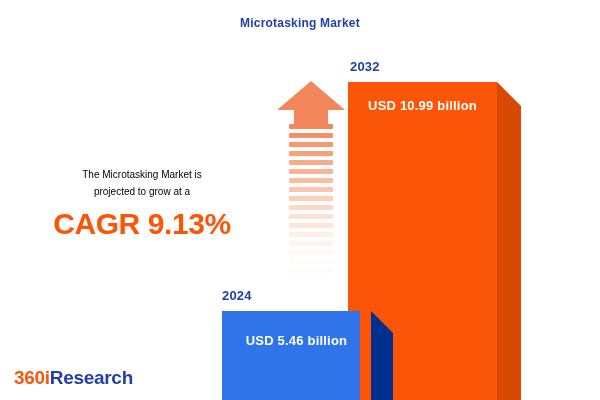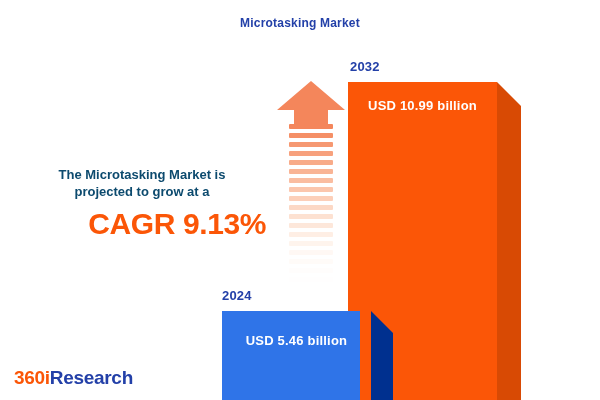--- a/index.html
+++ b/index.html
@@ -132,32 +132,31 @@
 
   
   #growth-statement {
     position: absolute;
     left: 18px;
     top: 166px;
     width: 248px;
     text-align: center;
   }
   #growth-statement .lead {
-    font-size: 13px;
-    font-weight: bold;
-    color: #0c4a6e;
+    font-size: 10px;
+    font-weight: normal;
+    color: #000000;
     line-height: 17px;
   }
   #growth-statement .cagr {
     margin-top: 7px;
     font-size: 30px;
     font-weight: bold;
     color: #fb5607;
     letter-spacing: -0.4px;
-    text-align: right;
   }
 
   
   #brand-logo {
     position: absolute;
     left: 14px;
     top: 367px;
     font-size: 19px;
     font-weight: bold;
     letter-spacing: -0.3px;

